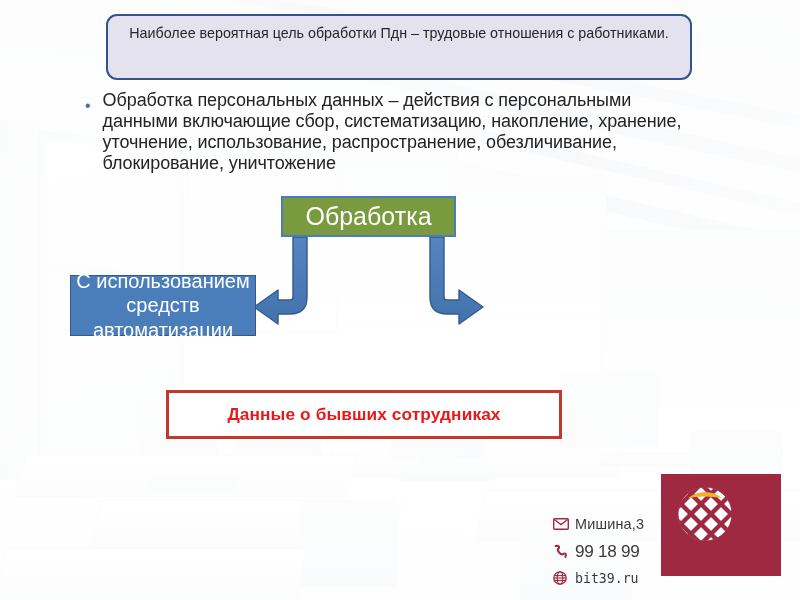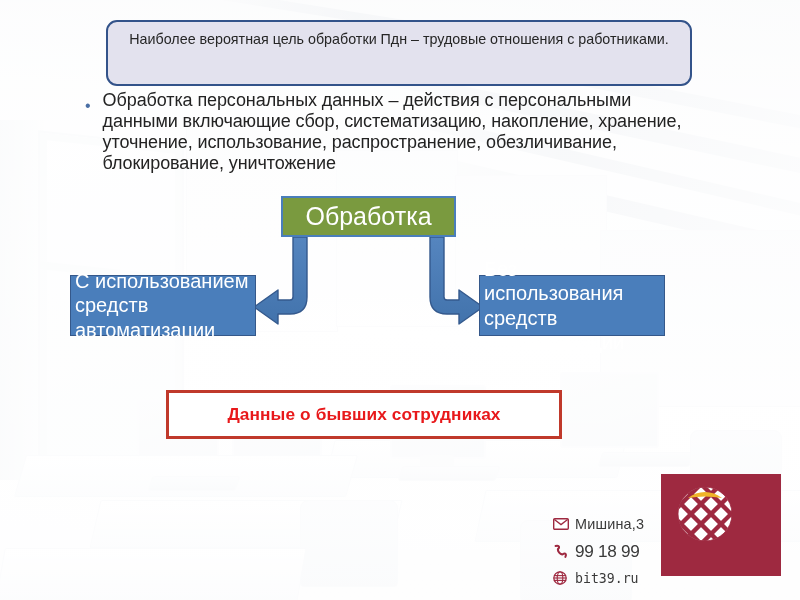--- a/index.html
+++ b/index.html
@@ -144,21 +144,21 @@
   
   .bg-wash {
     position: absolute;
     inset: 0;
     background: linear-gradient(180deg, rgba(255,255,255,.72) 0%, rgba(255,255,255,.80) 45%, rgba(255,255,255,.74) 100%);
   }
 
   
   .callout {
     position: absolute;
-    left: 106px; top: 20px;
+    left: 106px; top: 14px;
     width: 586px; height: 66px;
     box-sizing: border-box;
     background: #e3e2ee;
     border: 2px solid #33538a;
     border-radius: 11px;
     color: #262626;
     font-size: 14.3px;
     line-height: 1.28;
     text-align: center;
     padding: 8px 16px 0 16px;
@@ -186,20 +186,21 @@
     letter-spacing: -.1px;
   }
 
   
   .node {
     position: absolute;
     box-sizing: border-box;
     display: flex;
     align-items: center;
     justify-content: center;
+    text-align: center;
     color: #ffffff;
     line-height: 1.21;
   }
   .node-green {
     left: 281px; top: 196px;
     width: 175px; height: 41px;
     background: #7a9a3f;
     border: 2px solid #4a7ebb;
     font-size: 25px;
   }
@@ -374,21 +375,20 @@
              L 459 300
              L 447 300
              Q 444 300 444 297
              L 444 237 Z" fill="url(#arrFill)" stroke="#34598d" stroke-width="1.4" stroke-linejoin="round"></path>
   </svg>
 
   <div class="node node-green">Обработка</div>
 
   <div class="node node-blue left">С использованием средств автоматизации</div>
 
-  <div class="node node-blue right">Без использования средств автоматизации</div>
 
   <div class="redbox">Данные о бывших сотрудниках</div>
 
   <div class="contacts">
 
     <div class="contact-row">
       <span class="contact-icon">
         <svg width="16" height="12" viewBox="0 0 16 12" xmlns="http://www.w3.org/2000/svg">
           <rect x="0.7" y="0.7" width="14.6" height="10.6" rx="1" fill="#ffffff" stroke="#9e2940" stroke-width="1.4"></rect>
           <path d="M1.4 1.6 L8 6.6 L14.6 1.6" fill="none" stroke="#9e2940" stroke-width="1.3"></path>

